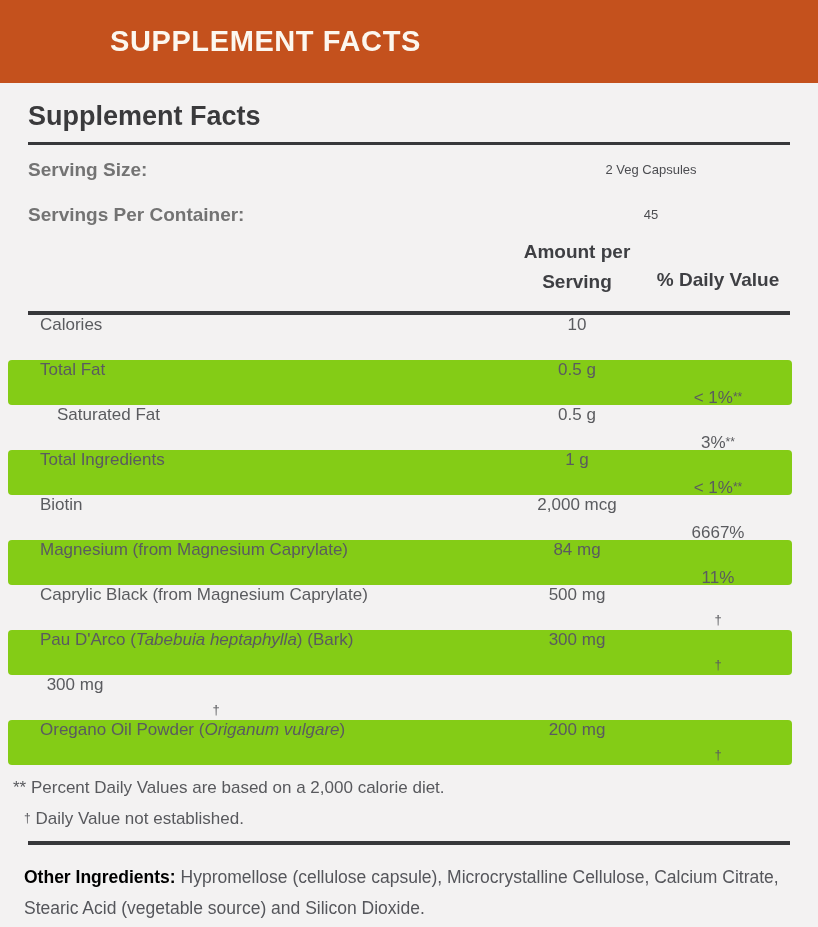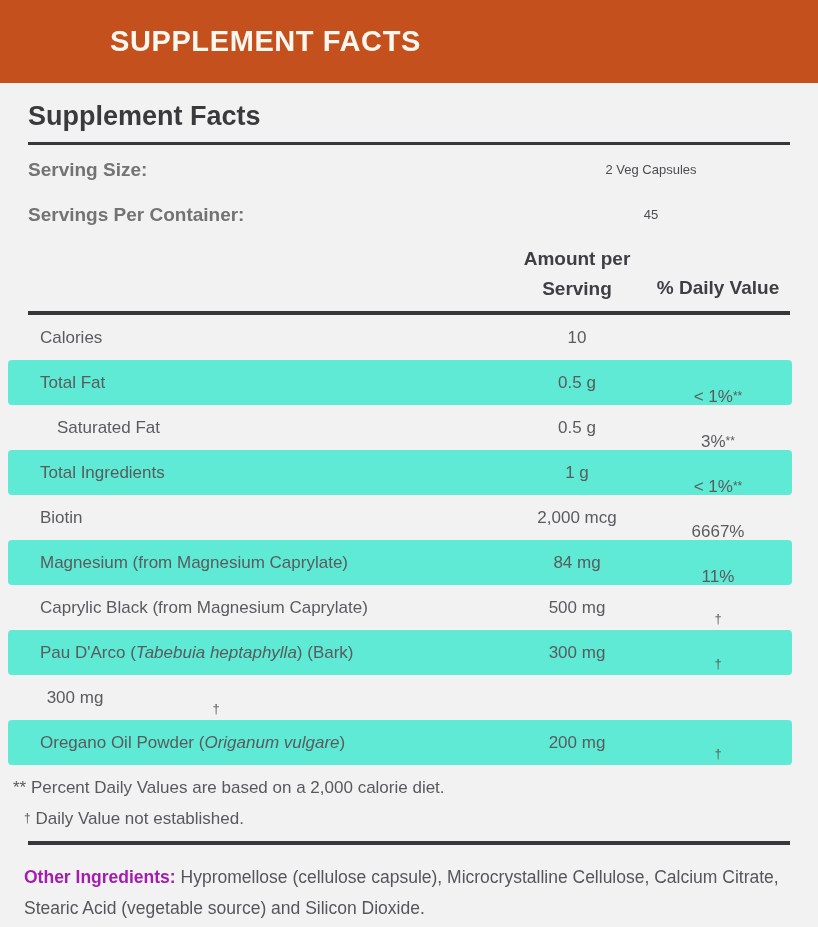--- a/index.html
+++ b/index.html
@@ -56,41 +56,39 @@
     width: 282px;
     text-align: center;
     font-size: 13px;
     color: #4c4d51;
   }
   
   .col-headers {
     height: 74px;
     margin: 0 26px 0 8px;
     display: flex;
-    align-items: center;
   }
   .col-headers .name-col { padding-left: 32px; }
   .col-head {
     font-size: 19px;
     font-weight: bold;
     color: #3e3f43;
     text-align: center;
     line-height: 30px;
   }
   
   .n-row {
     height: 45px;
     margin: 0 26px 0 8px;
     display: flex;
-    align-items: center;
     font-size: 17px;
     color: #5a5b5f;
   }
   .n-row.white {
-    background: #5eead4;
+    background: #84cc16;
     border-radius: 4px;
   }
   .name-col { flex: 1; padding-left: 32px; }
   .name-col.indent { padding-left: 49px; }
   .name-col .it { font-style: italic; }
   .amount-col { width: 134px; text-align: center; }
   .dv-col { width: 148px; text-align: center; margin-top: 28px; }
   .dv-sup {
     font-size: 12px;
     vertical-align: top;
@@ -108,21 +106,21 @@
   .footnote-1 { margin-top: 13px; margin-left: 13px; }
   .footnote-2 { margin-top: 11px; }
   .fn-sup { font-size: 12px; vertical-align: top; position: relative; top: -1px; }
   
   .other-ing {
     margin: 17px 30px 0 24px;
     font-size: 17.5px;
     line-height: 31px;
     color: #55565b;
   }
-  .other-ing strong { color: #a21caf; }
+  .other-ing strong { color: #000000; }
 </style>
 </head>
 <body>
 
 <div class="banner">
   <div class="banner-title">SUPPLEMENT FACTS</div>
 </div>
 
 <div>
   <h1 class="panel-title">Supplement Facts</h1>

